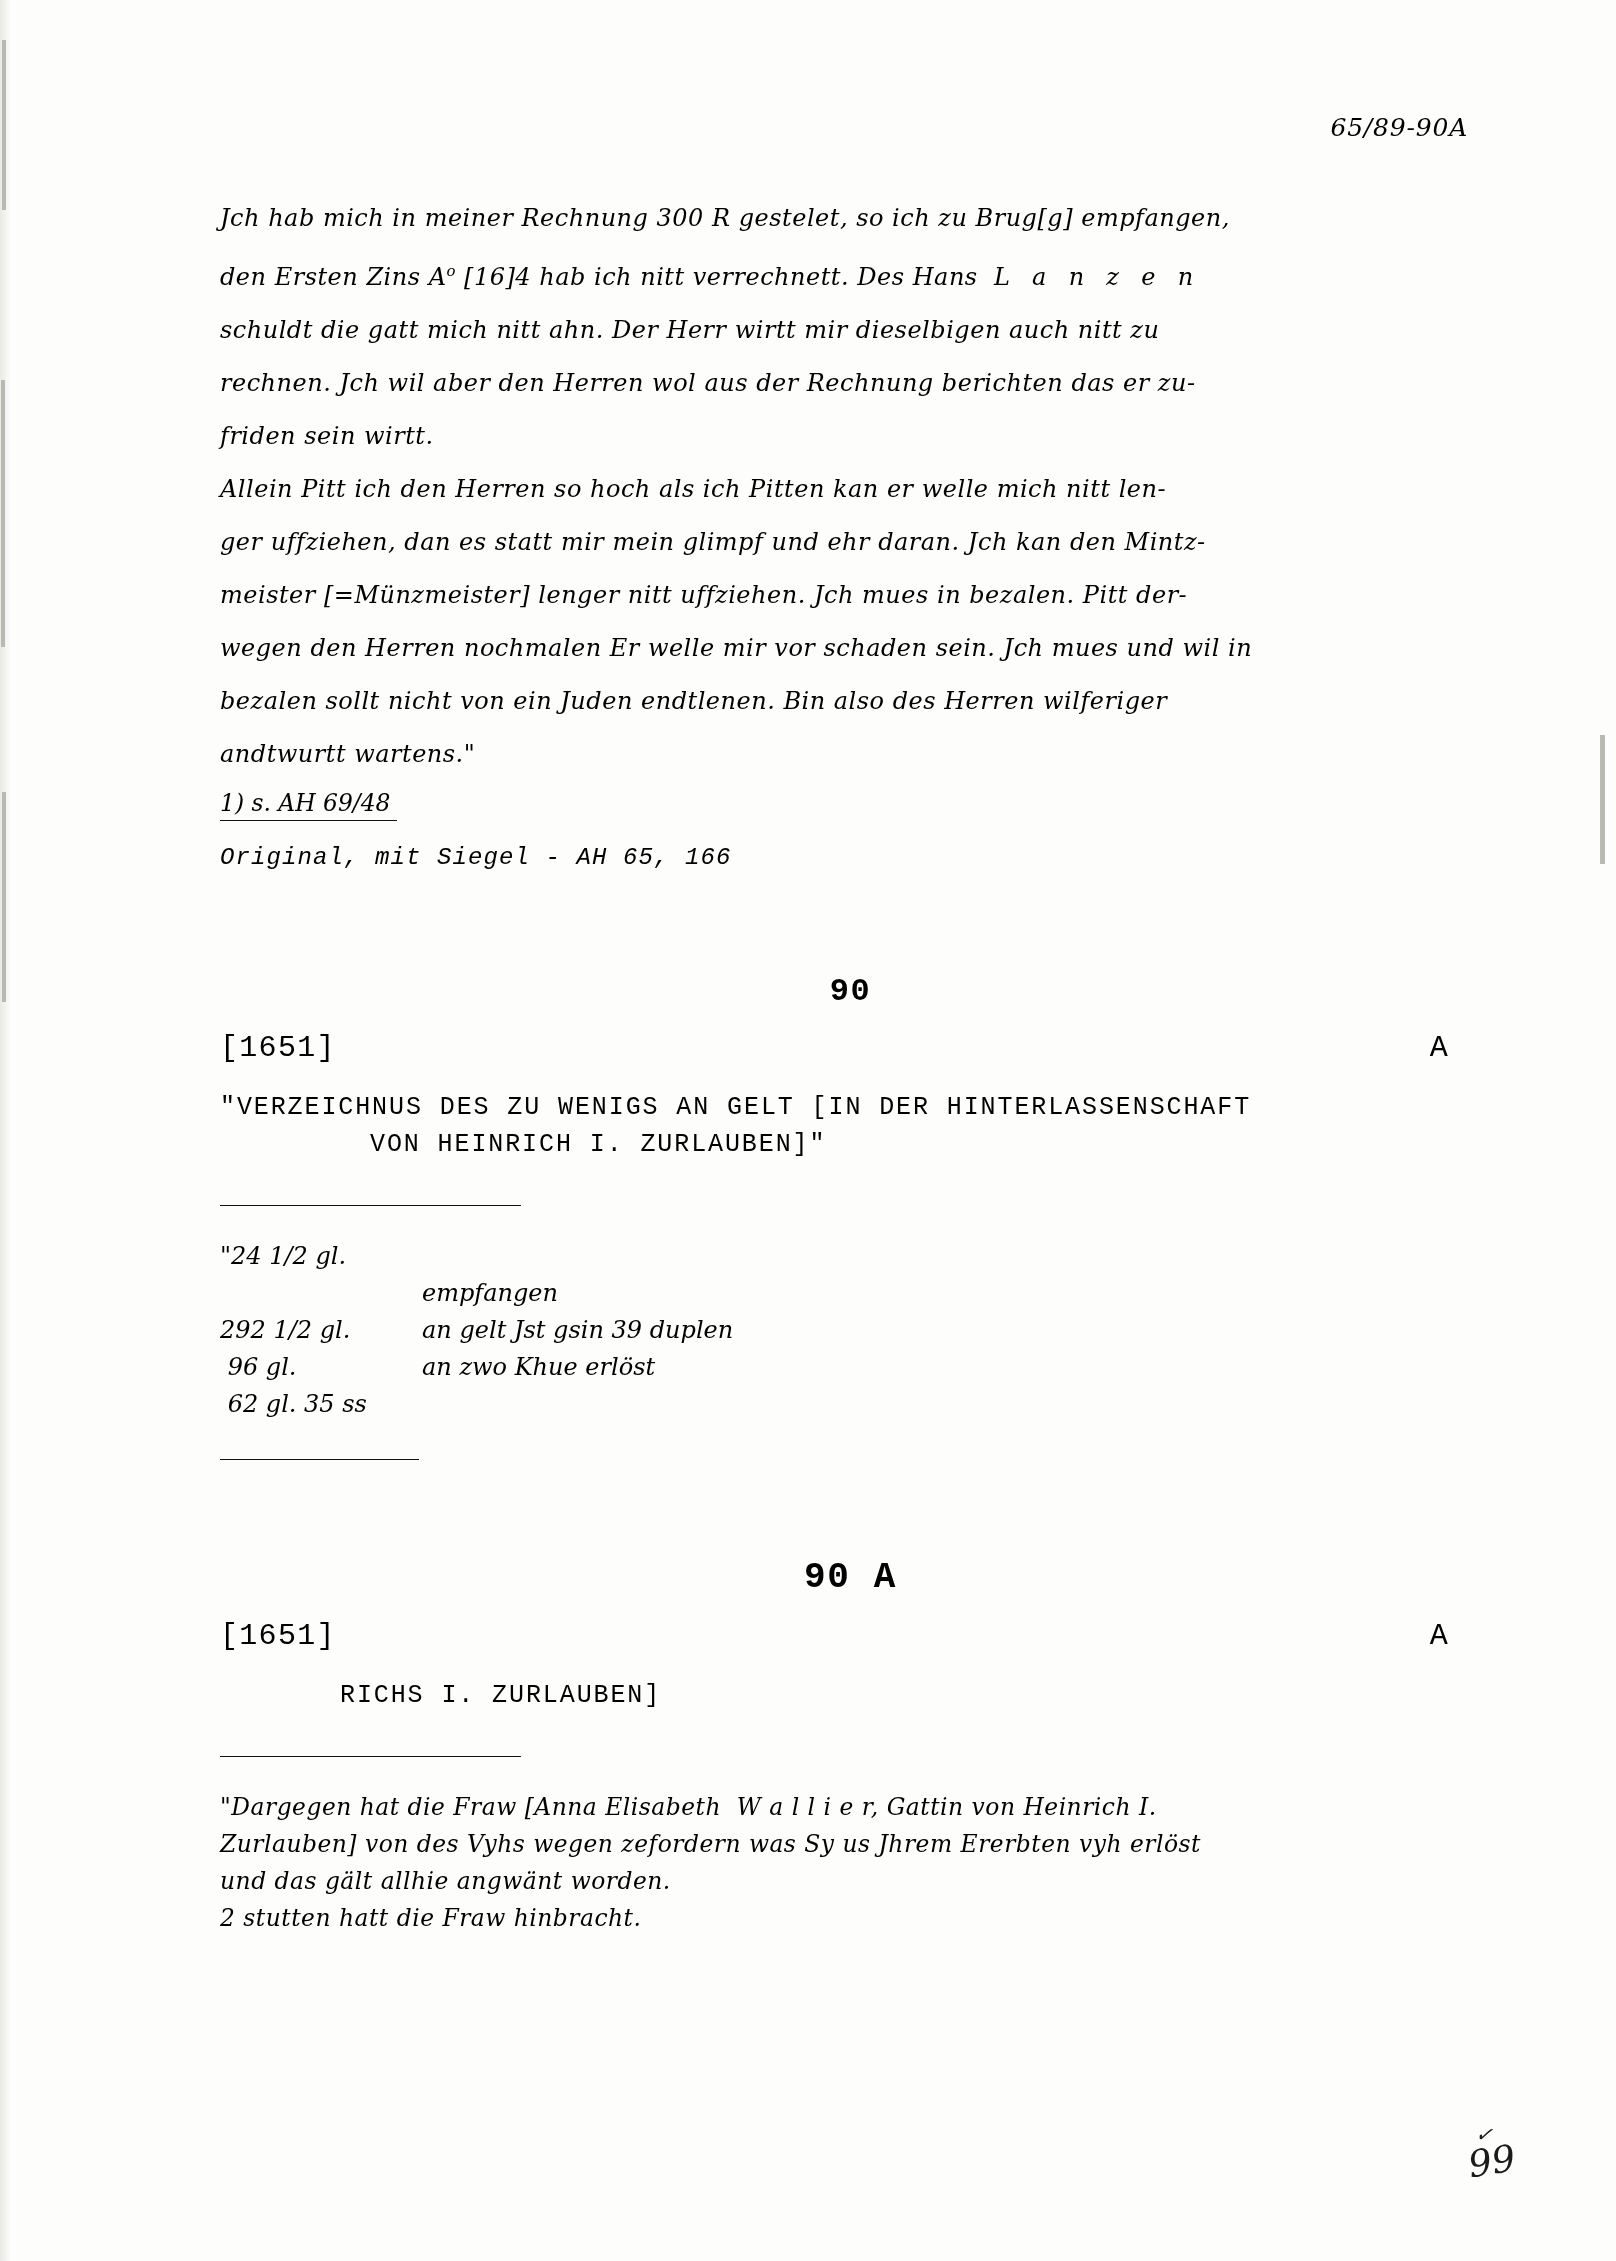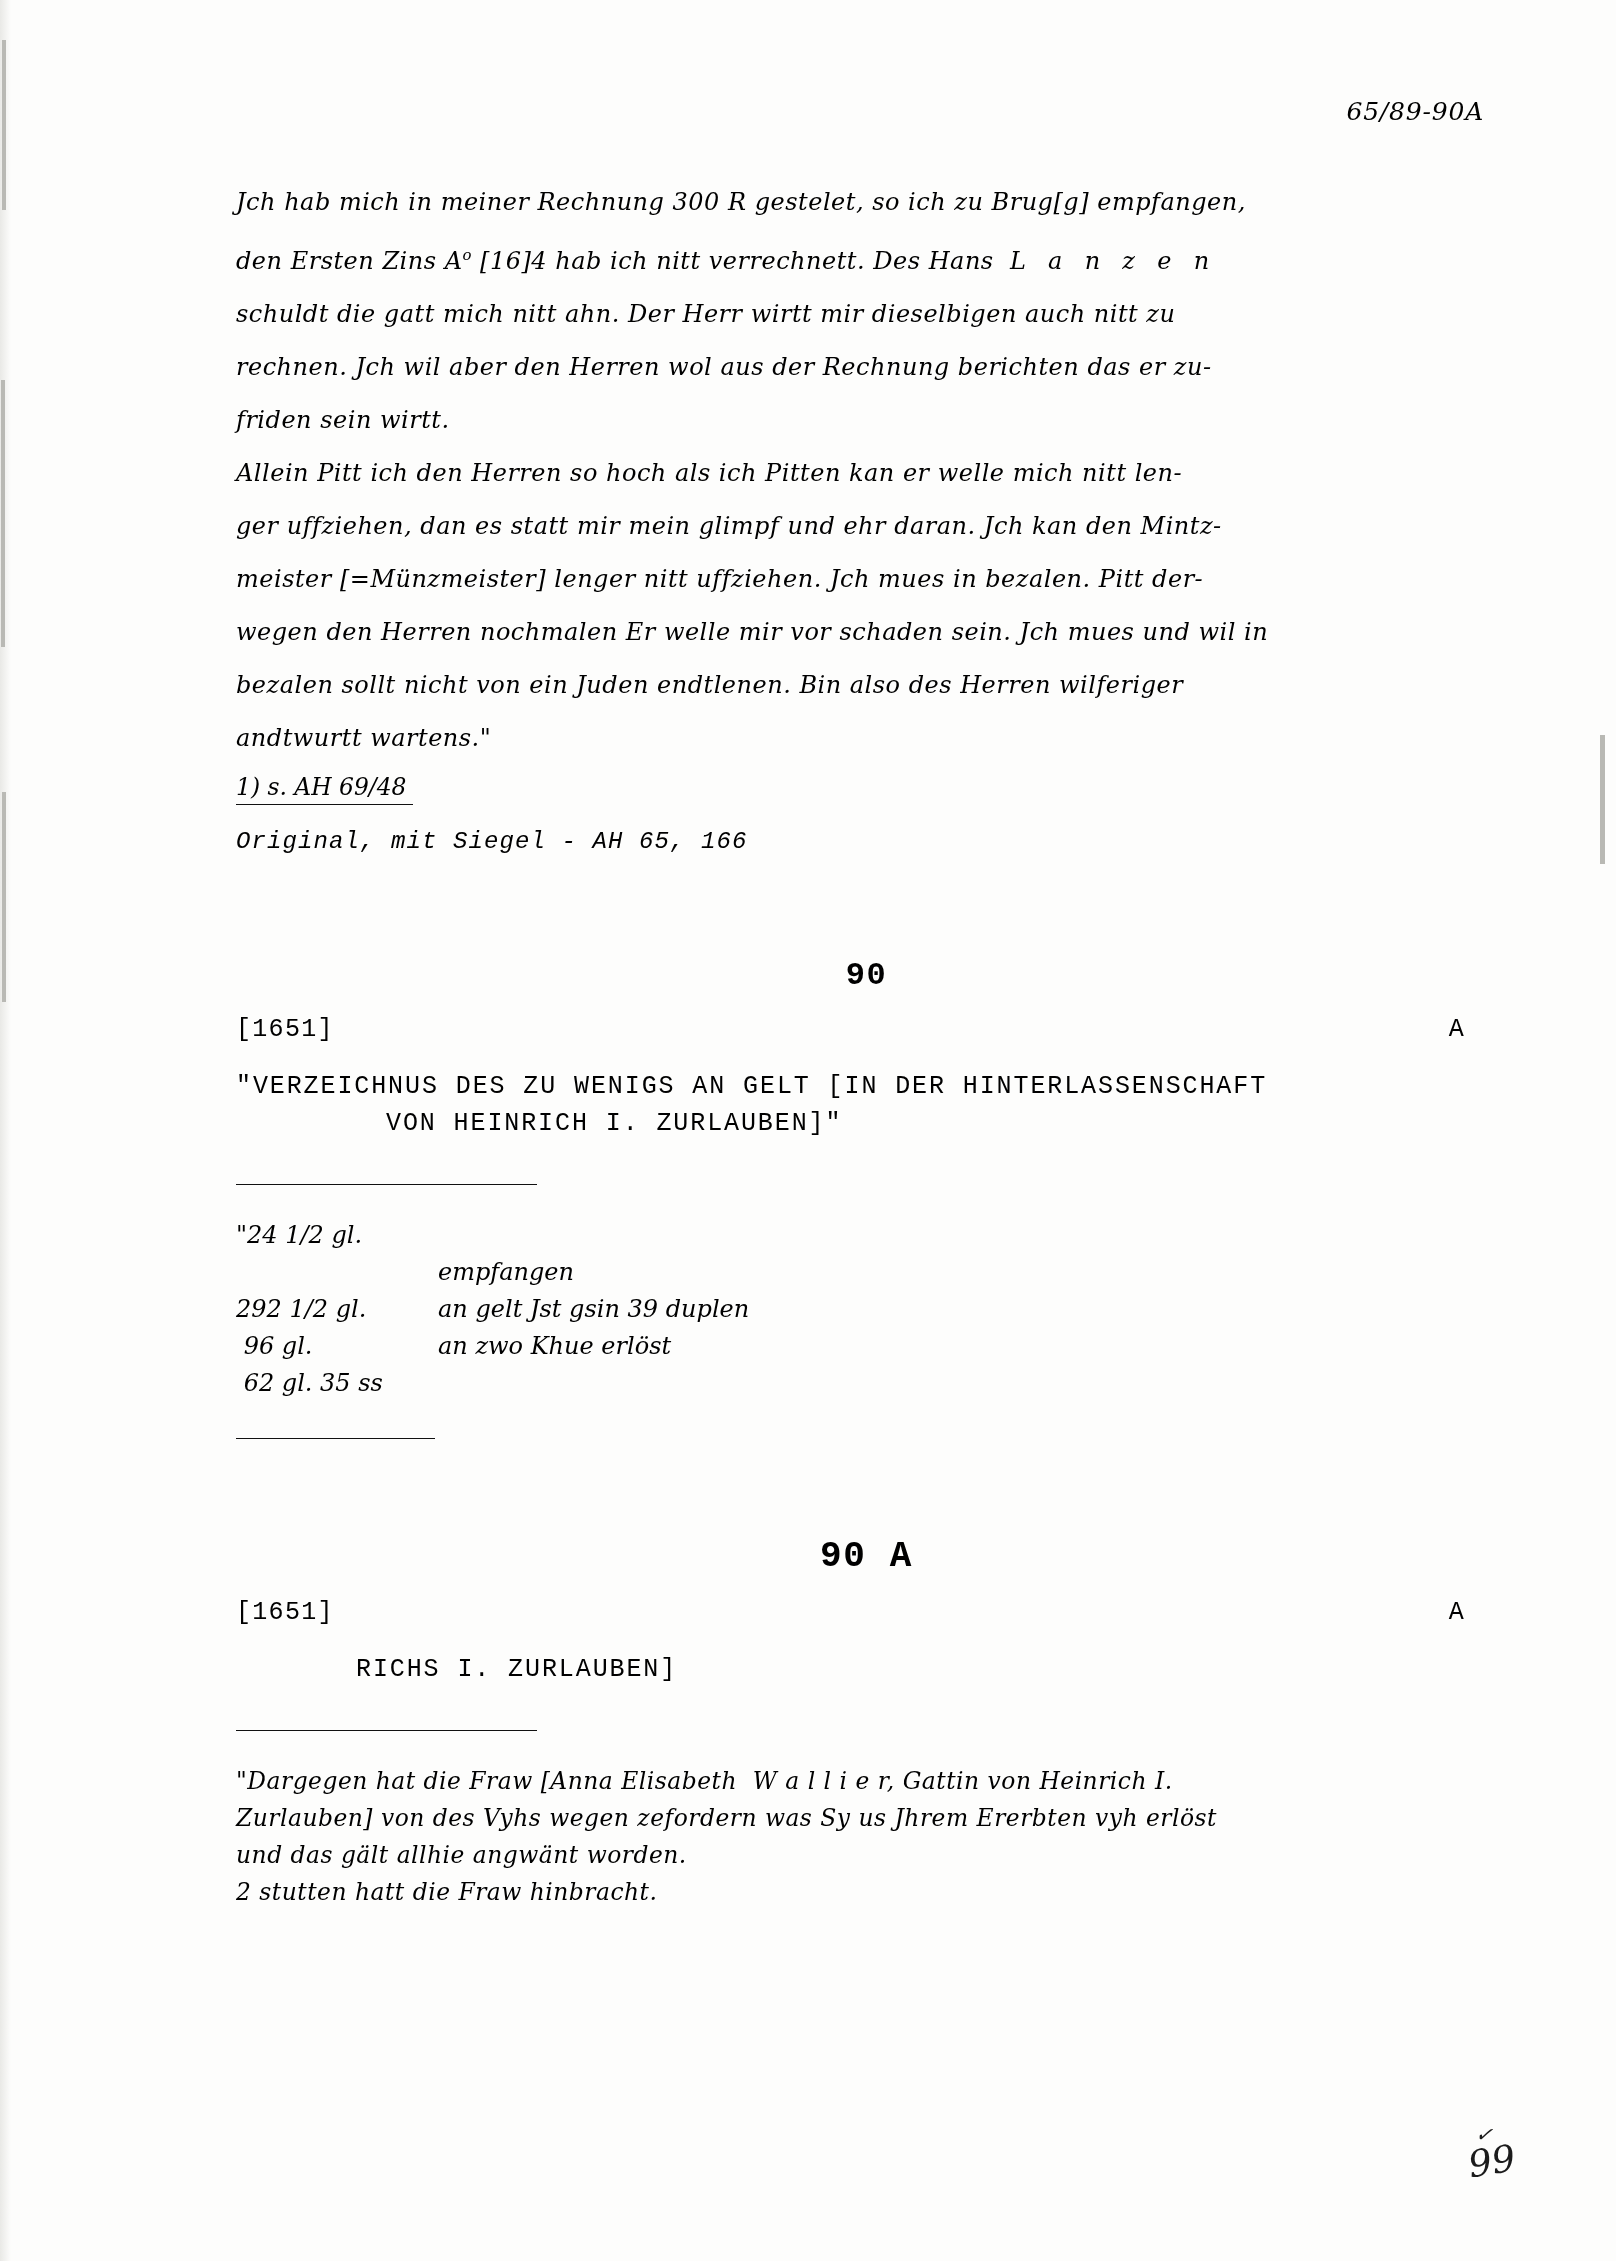--- a/index.html
+++ b/index.html
@@ -25,23 +25,22 @@
     width: 11.3px; height: 2261px;
     background: linear-gradient(to right, #e9e9e6, #fdfdfc);
   }
   .scan-tick {
     position: absolute;
     background: #b9b9b4;
   }
   .content {
     position: absolute;
     left: 220px;
-    top: 97px;
+    top: 113px;
     width: 1261px;
-    margin-left: 16px;
   }
 
   .folio {
     text-align: right;
     font-family: "DejaVu Serif", serif;
     font-style: italic;
     font-size: 25px;
     letter-spacing: 0.8px;
     padding-right: 13px;
     margin-bottom: 50px;
@@ -102,21 +101,21 @@
   }
   .doc-number.big {
     font-size: 36px;
   }
 
   .date-row {
     display: flex;
     justify-content: space-between;
     align-items: flex-end;
     font-family: "Liberation Mono", monospace;
-    font-size: 25px;
+    font-size: 30px;
     letter-spacing: 1.3px;
   }
   .date-row .mark {
     padding-right: 32px;
   }
 
   .doc-title {
     font-family: "Liberation Mono", monospace;
     font-size: 25px;
     letter-spacing: 1.9px;

